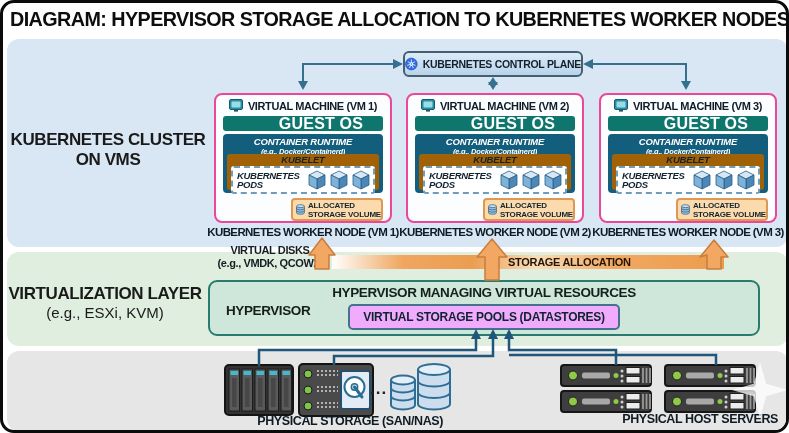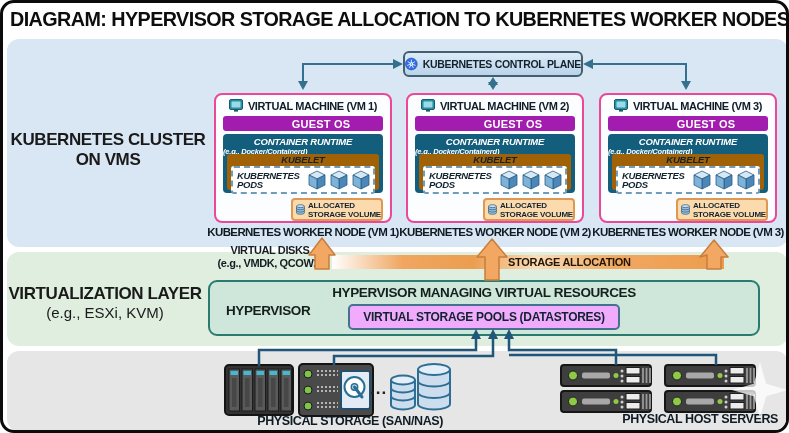--- a/index.html
+++ b/index.html
@@ -36,26 +36,26 @@
 
   
   .vm {
     position:absolute; top:90px; width:178px; height:130px;
     background:#fbfdfe; border:2px solid #ec4899; border-radius:8px;
   }
   .vm .hdr { position:absolute; left:0; top:2px; width:100%; height:17px;
     display:flex; align-items:center; justify-content:center; gap:5px; }
   .vm .hdr .txt { font-size:11px; font-weight:bold; color:#101c26; letter-spacing:-0.4px; white-space:nowrap; }
   .vm .guestos { position:absolute; left:7px; top:21px; width:160px; height:15px;
-    background:#a21caf; border-radius:3px; color:#ffffff; font-size:11px; font-weight:bold;
+    background:#0f766e; border-radius:3px; color:#ffffff; font-size:16px; font-weight:bold;
     display:flex; align-items:center; justify-content:center; letter-spacing:0.2px;padding-left:36px; }
   .vm .runtime { position:absolute; left:7px; top:39px; width:160px; height:59px;
     background:#135e7d; border-radius:4px;font-style:italic; }
   .vm .runtime .t1 { margin-top:2px; text-align:center; color:#ffffff; font-size:9.5px; font-weight:bold; letter-spacing:-0.2px; }
-  .vm .runtime .t2 { text-align:left; color:#ffffff; font-size:7.5px; font-weight:bold; letter-spacing:-0.2px; }
+  .vm .runtime .t2 { text-align:center; color:#ffffff; font-size:7.5px; font-weight:bold; letter-spacing:-0.2px; }
   .vm .kpanel { position:absolute; left:4px; top:20px; width:152px; height:36px;
     background:#a16207; border-radius:3px; }
   .vm .kpanel .kub { text-align:center; font-size:9.5px; font-weight:bold; color:#10222e; letter-spacing:-0.2px; }
   .vm .podbox { position:absolute; left:4px; top:12px; width:144px; height:28px;
     background:#ffffff; border:2px dashed #6f9cbb; border-radius:3px;
     display:flex; align-items:center; }
   .vm .podtxt { margin-left:4px; font-size:9.5px; font-weight:bold; color:#10222e; line-height:9.5px; letter-spacing:-0.3px; }
   .vm .cubes { margin-left:auto; margin-right:3px; }
   .vm .storage { position:absolute; left:75px; top:103px; width:92px; height:23px;
     background:#fbdaae; border:2px solid #dd9851; border-radius:4px;

